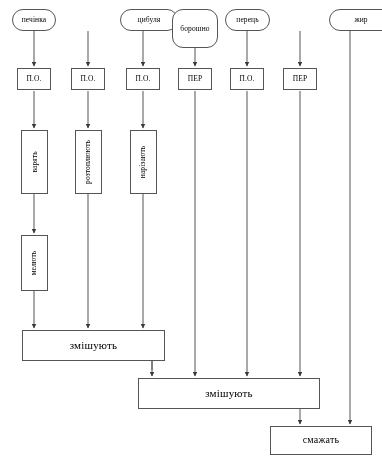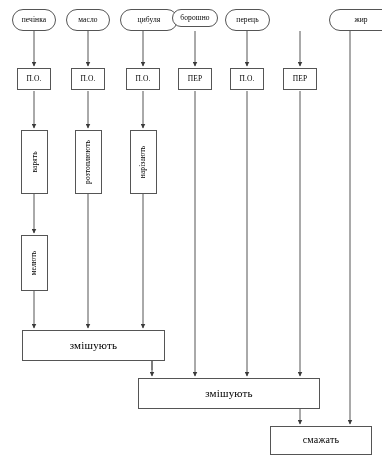--- a/index.html
+++ b/index.html
@@ -105,27 +105,24 @@
 
       <line x1="350" y1="31" x2="350" y2="424" marker-end="url(#ah)"></line>
 
       <line x1="300" y1="409" x2="300" y2="424" marker-end="url(#ah)"></line>
     </g>
   </svg>
 
   <div class="node node-ingredient" style="left:12px; top:9px; width:44px; height:22px;">
     <span>печінка</span>
   </div>
-  <div class="node node-ingredient" style="left:66px; top:9px; width:44px; height:22px;">
-    <span>масло</span>
-  </div>
   <div class="node node-ingredient" style="left:120px; top:9px; width:58px; height:22px;">
     <span>цибуля</span>
   </div>
-  <div class="node node-ingredient" style="left:172px; top:9px; width:46px; height:18px;text-align:center;">
+  <div class="node node-ingredient" style="left:172px; top:9px; width:46px; height:39px;text-align:center;">
     <span>борошно</span>
   </div>
   <div class="node node-ingredient" style="left:225px; top:9px; width:45px; height:22px;">
     <span>перець</span>
   </div>
   <div class="node node-ingredient" style="left:329px; top:9px; width:64px; height:22px;">
     <span>жир</span>
   </div>
 
   <div class="node node-stage" style="left:17px; top:68px; width:34px; height:22px;">

